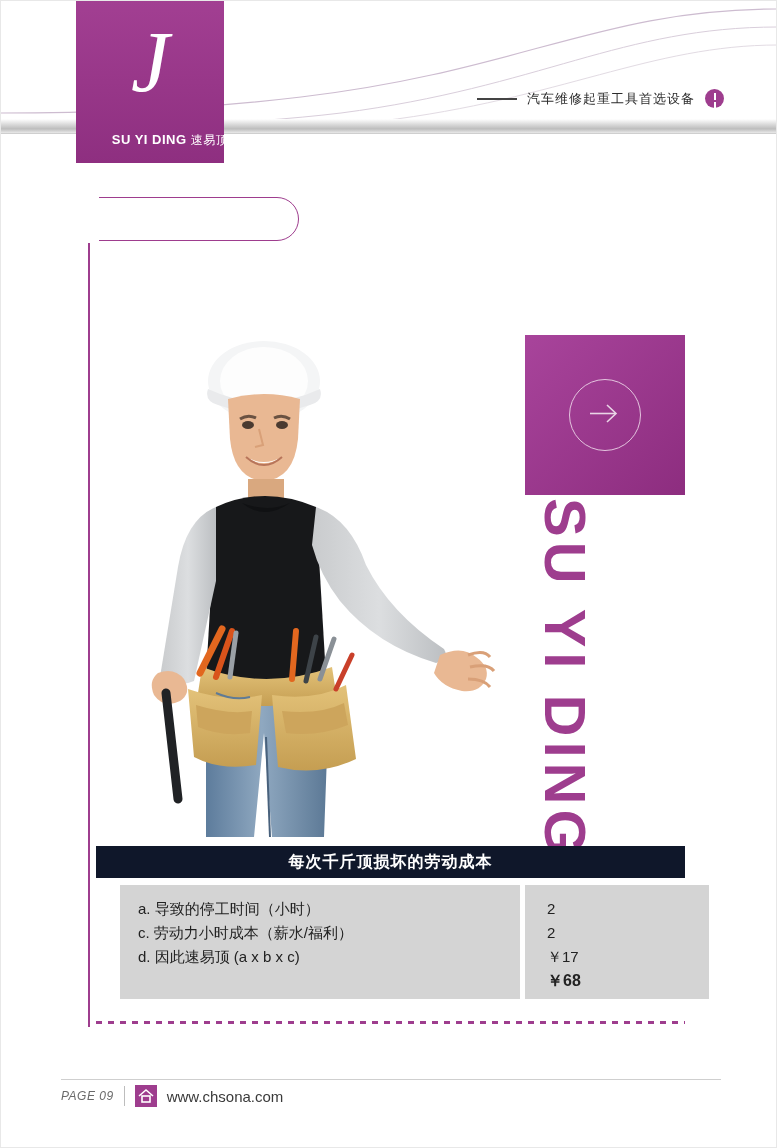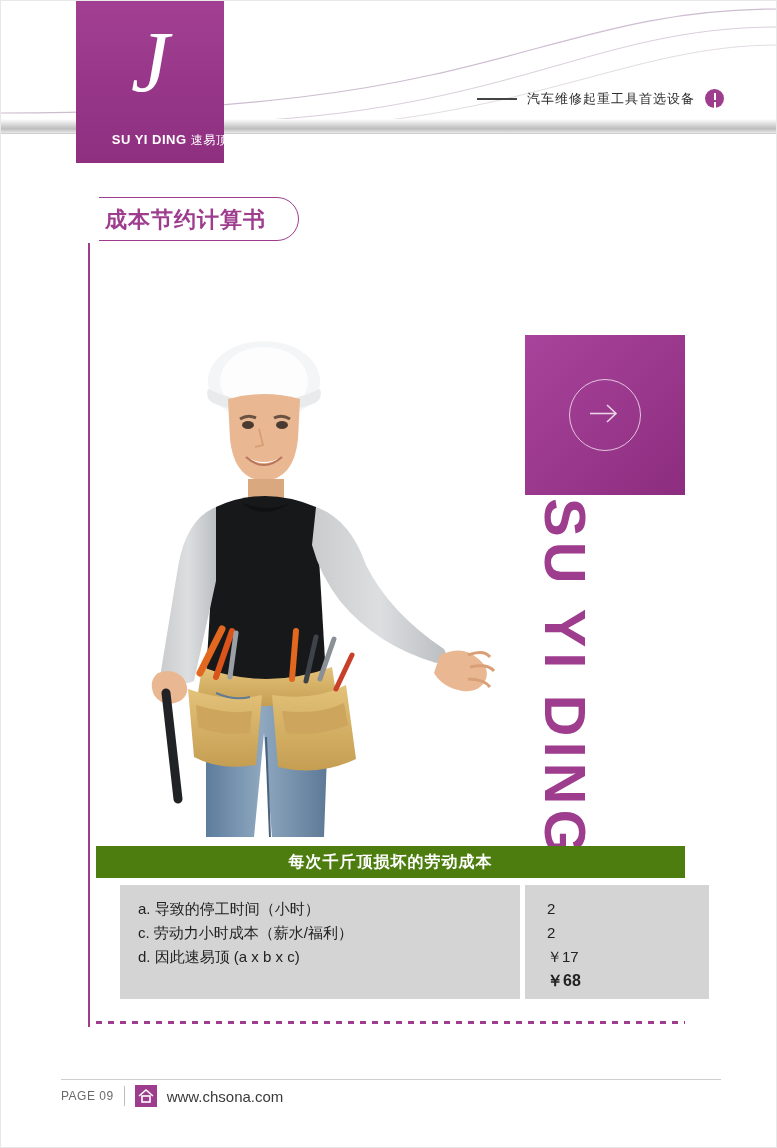--- a/index.html
+++ b/index.html
@@ -212,21 +212,21 @@
     height: 500px;
   }
 
   
   .table-head {
     position: absolute;
     left: 95px;
     top: 845px;
     width: 589px;
     height: 32px;
-    background: #4d7c0f;
+    background: #0f172a;
     color: #ffffff;
     font-size: 16px;
     font-weight: bold;
     text-align: center;
     line-height: 32px;
     letter-spacing: 1px;
   }
   .table-body {
     position: absolute;
     left: 95px;
@@ -292,20 +292,21 @@
     position: absolute;
     left: 60px;
     top: 1084px;
     display: flex;
     align-items: center;
     gap: 10px;
   }
   .page-num {
     font-size: 12px;
     color: #6a6a6a;
+    font-style: italic;
     letter-spacing: 0.5px;
   }
   .footer-sep {
     width: 1px;
     height: 20px;
     background: #bdbdbd;
   }
   .home-icon {
     width: 22px;
     height: 22px;
@@ -344,21 +345,20 @@
   <div class="header-right">
     <span class="header-rule"></span>
     <span class="header-slogan">汽车维修起重工具首选设备</span>
     <span class="header-dot"></span>
   </div>
 
   <div class="left-rule"></div>
   <div class="title-wrap">
     <div class="title-pill"></div>
     <div class="title-pill-cut"></div>
-    <div class="section-title">成本节约计算书</div>
   </div>
 
 
   <div class="purple-box"></div>
   <div class="arrow-circle">
     <svg width="67" height="67" viewBox="0 0 67 67">
       <line x1="20" y1="33.5" x2="45" y2="33.5" stroke="#e9d5e6" stroke-width="1.6"></line>
       <polyline points="37,25 46,33.5 37,42" fill="none" stroke="#e9d5e6" stroke-width="1.6"></polyline>
     </svg>
   </div>

